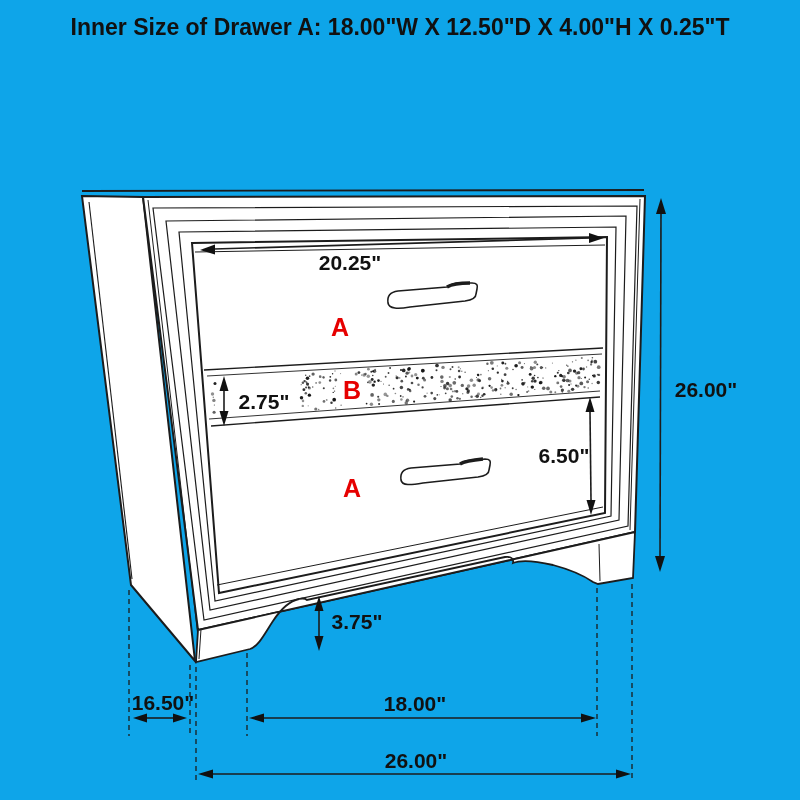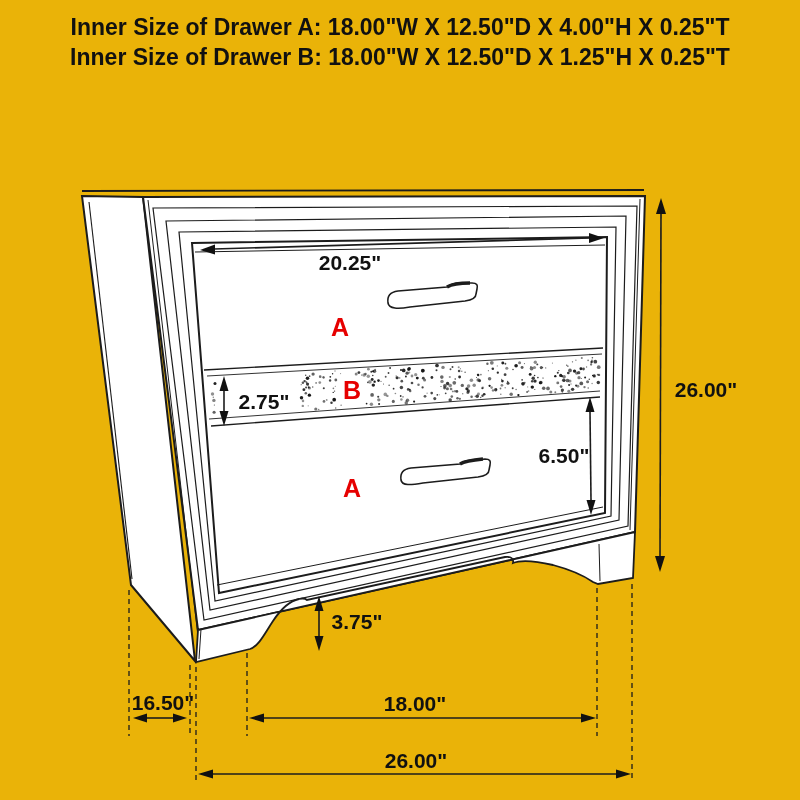--- a/index.html
+++ b/index.html
@@ -1,17 +1,17 @@
 <!DOCTYPE html>
 <html><head>
 <meta charset="utf-8">
 <style>
   html,body{margin:0;padding:0;background:#ffffff;}
   .stage{
-    position:relative;width:800px;height:800px;background:#eab308;
+    position:relative;width:800px;height:800px;background:#0ea5e9;
     font-family:"Liberation Sans",sans-serif;overflow:hidden;
   }
   .title-block{
     position:absolute;top:12px;left:0;width:800px;
     text-align:center;font-weight:bold;font-size:23px;line-height:30px;
     color:#111;letter-spacing:0;
   }
   svg.diagram{position:absolute;top:0;left:0;}
   .dim-label{
     font-family:"Liberation Sans",sans-serif;
@@ -26,21 +26,20 @@
   .arrow{fill:#111;stroke:none;}
   .dash{stroke:#1c1c1c;stroke-width:1.3;fill:none;stroke-dasharray:5 4;}
 </style>
 </head>
 <body>
 
 <div class="stage">
 
   <div class="title-block">
     <div>Inner Size of Drawer A: 18.00"W X 12.50"D X 4.00"H X 0.25"T</div>
-    <div>Inner Size of Drawer B: 18.00"W X 12.50"D X 1.25"H X 0.25"T</div>
   </div>
 
   <svg class="diagram" width="800" height="800" viewBox="0 0 800 800">
 
     <g>
 
       <path class="ln" stroke-width="1.8" d="M82,191 L644,190"></path>
       <path class="ln" stroke-width="1.1" d="M86,199 L643,197"></path>
 
       <path class="fillw" stroke-width="2" d="M82,196 L143,197 L195,661 L131,585 Z"></path>

